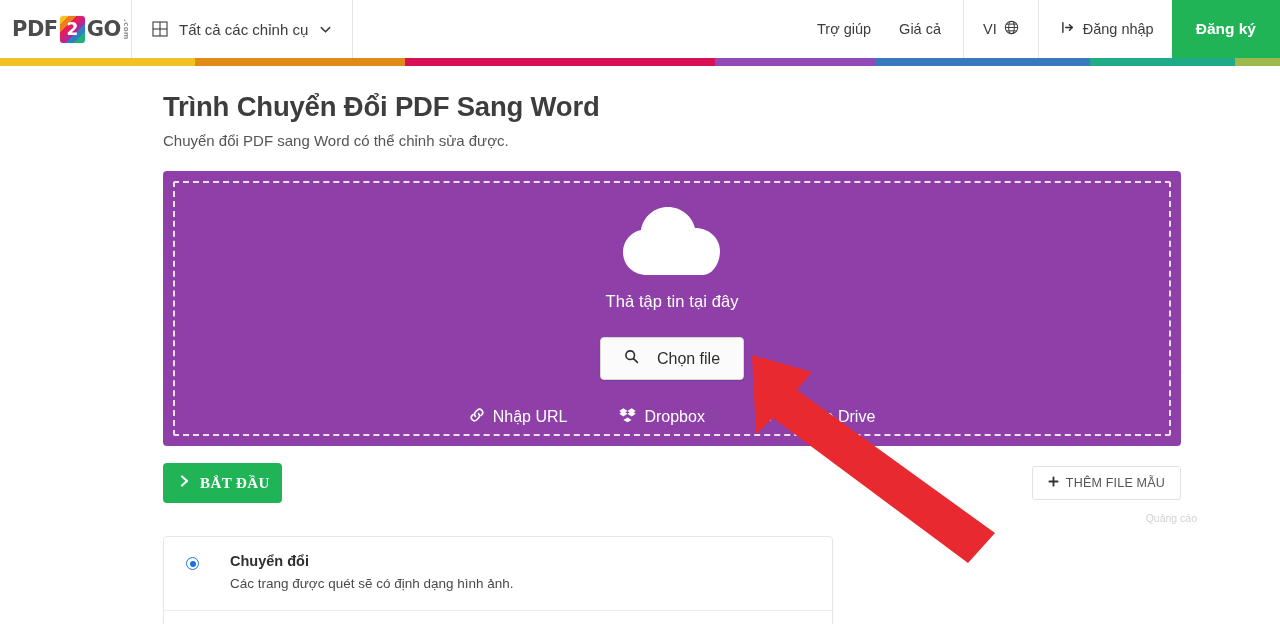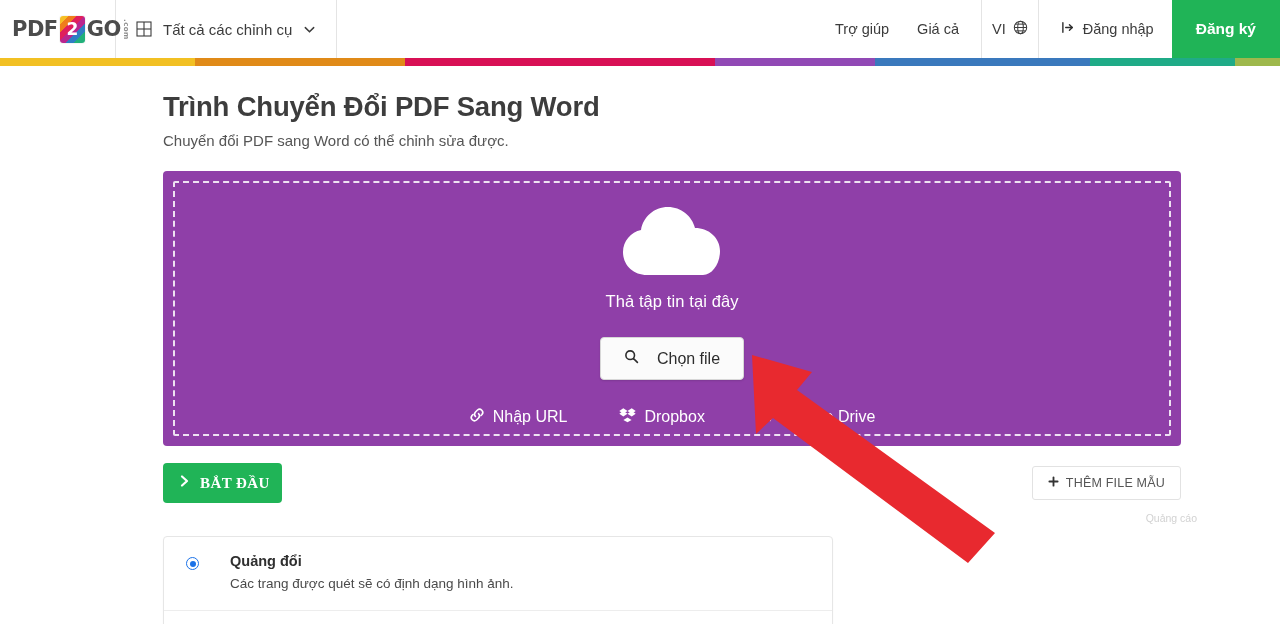--- a/index.html
+++ b/index.html
@@ -15,21 +15,21 @@
   
   .header {
     position: relative;
     height: 58px;
     background: #ffffff;
     display: flex;
     align-items: stretch;
     border-bottom: none;
   }
   .logo-wrap {
-    width: 116px;
+    width: 132px;
     display: flex; 
     padding-left: 12px;
     border-right: 1px solid #e4e4e4;
     height: 58px;
   }
   .logo {
     display: flex; align-items: center;
     font-family: "DejaVu Sans", sans-serif;
     font-weight: bold;
     font-size: 21px;
@@ -73,21 +73,21 @@
   .chev { width: 13px; height: 13px; display:block; }
   .header-spacer { flex: 1; }
   .header-right { display:flex; align-items:center; height:58px; }
   .hlink {
     font-size: 14.5px; color: #3c3c3c; padding: 0 14px;
     text-decoration: none; cursor: pointer; white-space: nowrap;
     display:flex; align-items:center; height:100%;
   }
   .lang-box {
     display:flex; align-items:center; gap:7px;
-    padding: 0 10px; height:100%;
+    padding: 0 19px; height:100%;
     border-left: 1px solid #e4e4e4;
     border-right: 1px solid #e4e4e4;
     font-size: 14.5px; cursor: pointer;
     margin-left: 8px;
   }
   .login-box {
     display:flex; align-items:center; gap:7px;
     padding: 0 18px 0 22px; height:100%;
     font-size: 14.5px; cursor:pointer; white-space:nowrap;
   }
@@ -372,21 +372,21 @@
         </span>
         <span>THÊM FILE MẪU</span>
       </button>
     </div>
 
     <div class="options">
 
       <div class="opt-row">
         <div class="radio on"></div>
         <div class="opt-body">
-          <div class="opt-title">Quảng đổi</div>
+          <div class="opt-title">Chuyển đổi</div>
           <div class="opt-desc">Các trang được quét sẽ có định dạng hình ảnh.</div>
         </div>
       </div>
 
       <div class="opt-row">
         
         
         
       </div>
     </div>

